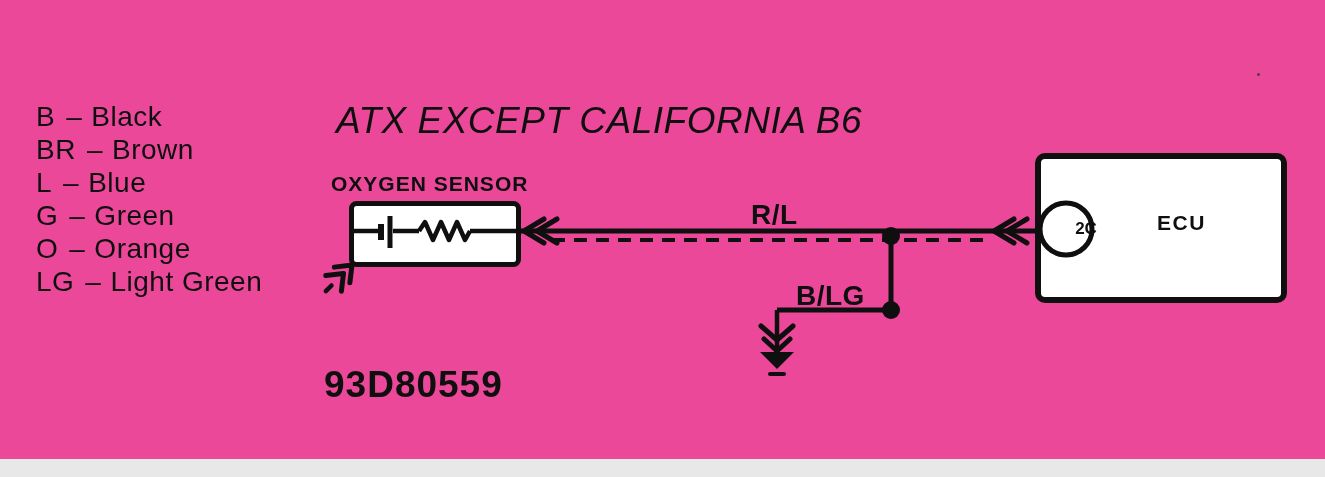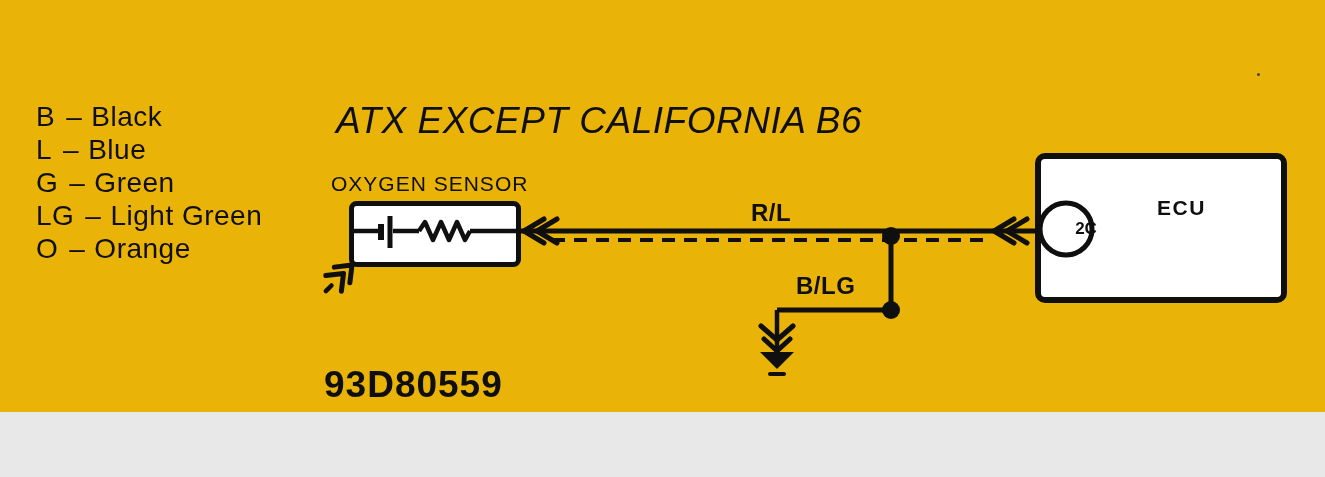--- a/index.html
+++ b/index.html
@@ -1,21 +1,21 @@
 <!DOCTYPE html>
 <html><head>
 <meta charset="utf-8">
 <style>
   * { margin: 0; padding: 0; box-sizing: border-box; }
   html, body { background: #e8e8e8; }
   .screen {
     position: relative;
     width: 1325px;
-    height: 412px;
-    background: #eab308;
+    height: 459px;
+    background: #ec4899;
     overflow: hidden;
     font-family: "Liberation Sans", "DejaVu Sans", sans-serif;
     color: #0f0f0f;
   }
   
   .legend {
     position: absolute;
     left: 36px;
     top: 100px;
   }
@@ -35,37 +35,37 @@
     font-size: 37px;
     letter-spacing: 0.5px;
     white-space: nowrap;
     font-style: italic;
   }
   .oxygen-label {
     position: absolute;
     left: 331px;
     top: 172px;
     font-size: 21px;
-    font-weight: normal;
+    font-weight: bold;
     letter-spacing: 1px;
     white-space: nowrap;
   }
   .wire-label {
     position: absolute;
-    font-size: 24px;
+    font-size: 28px;
     font-weight: bold;
     letter-spacing: 0.5px;
     white-space: nowrap;
   }
   .rl-label  { left: 751px; top: 199px; }
-  .blg-label { left: 796px; top: 272px; }
+  .blg-label { left: 796px; top: 280px; }
   .ecu-label {
     position: absolute;
     left: 1157px;
-    top: 196px;
+    top: 211px;
     font-size: 21px;
     font-weight: bold;
     letter-spacing: 1.5px;
   }
   .connector-2c-label {
     position: absolute;
     left: 1060px;
     top: 203px;
     width: 52px;
     height: 52px;
@@ -105,24 +105,25 @@
   .diagram-svg .fill { fill: #0f0f0f; stroke: none; }
   .diagram-svg .boxx { fill: #ffffff; stroke: #0f0f0f; }
 </style>
 </head>
 <body>
 
 <div class="screen">
 
   <div class="legend">
     <div class="legend-row"><span>B</span><span class="dash">–</span><span>Black</span></div>
+    <div class="legend-row"><span>BR</span><span class="dash">–</span><span>Brown</span></div>
     <div class="legend-row"><span>L</span><span class="dash">–</span><span>Blue</span></div>
     <div class="legend-row"><span>G</span><span class="dash">–</span><span>Green</span></div>
+    <div class="legend-row"><span>O</span><span class="dash">–</span><span>Orange</span></div>
     <div class="legend-row"><span>LG</span><span class="dash">–</span><span>Light Green</span></div>
-    <div class="legend-row"><span>O</span><span class="dash">–</span><span>Orange</span></div>
   </div>
 
   <svg class="diagram-svg" viewBox="0 0 1325 477">
 
     <g>
       <rect class="boxx" x="351.5" y="203.5" width="167" height="61" rx="5" stroke-width="5"></rect>
 
       <g>
         <path class="ln" d="M354,231 H378" stroke-width="4.5"></path>
         <path class="ln" d="M381,224 V240" stroke-width="6"></path>

